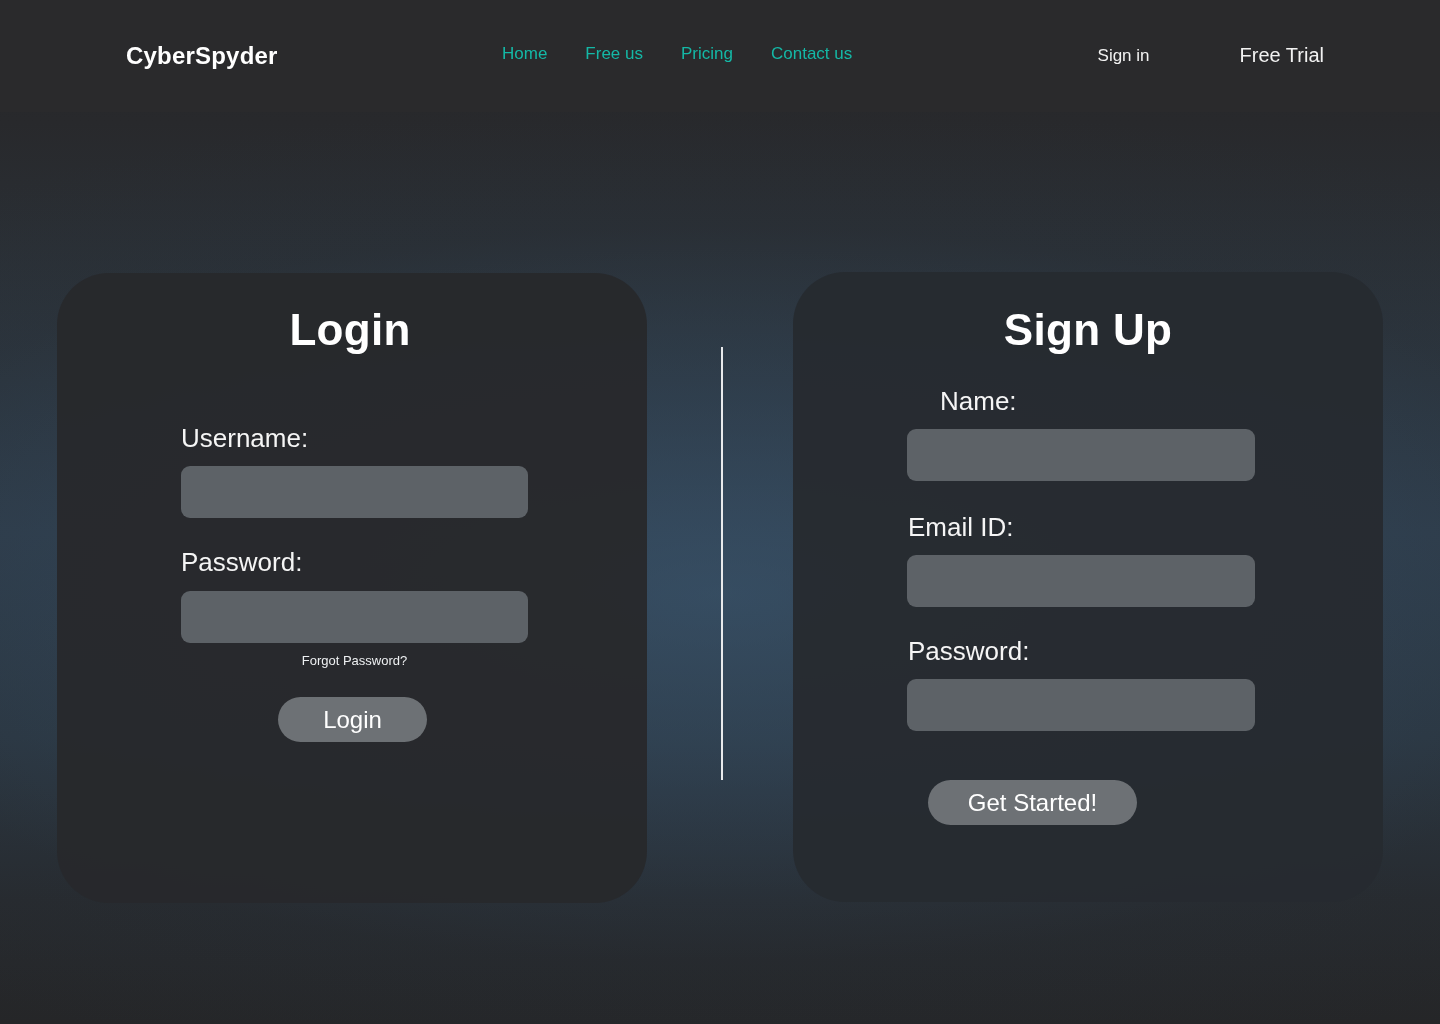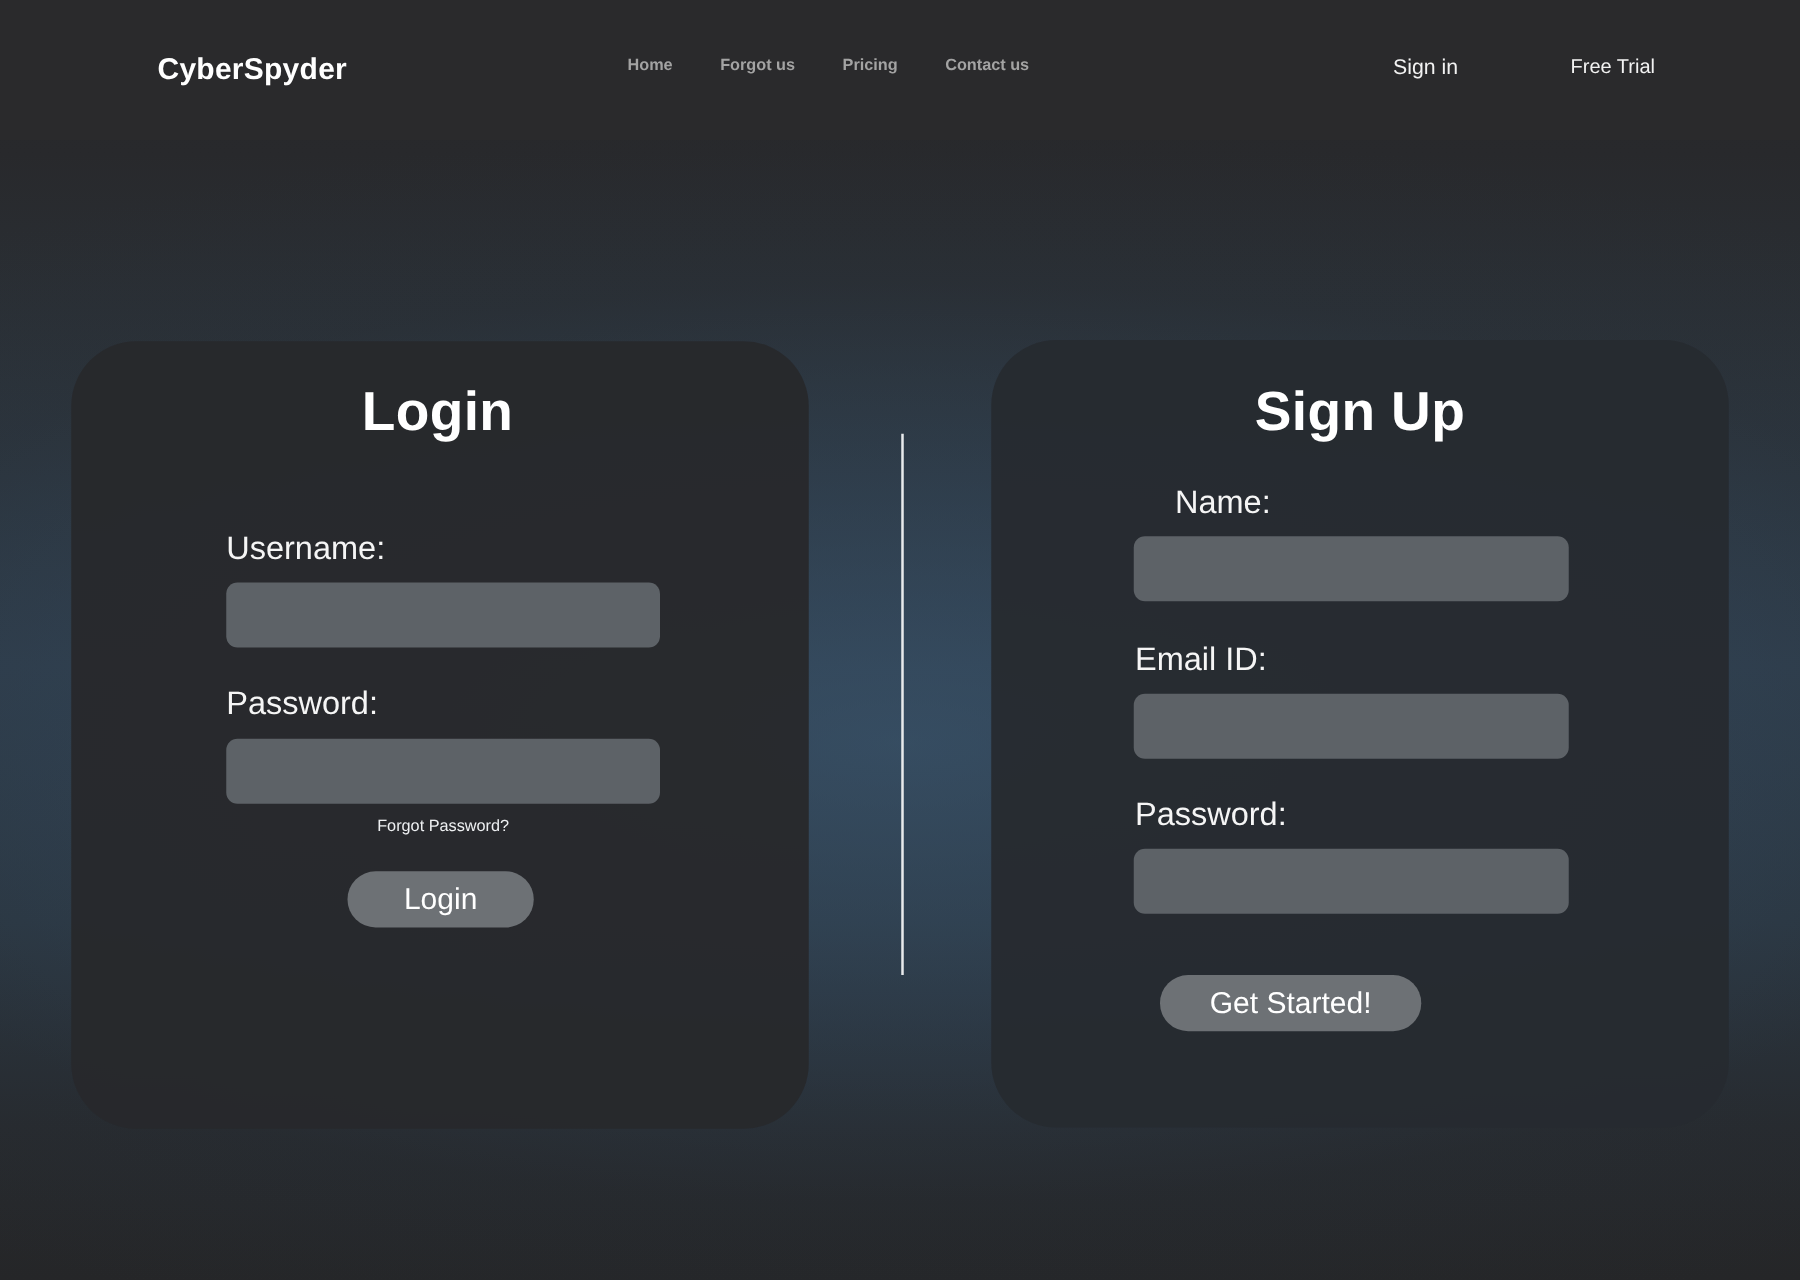--- a/index.html
+++ b/index.html
@@ -53,44 +53,44 @@
   #nav-links {
     position: absolute;
     left: 502px;
     top: 44px;
     display: flex;
     align-items: center;
     gap: 38px;
   }
 
   .nav-link {
-    font-size: 13px;
-    color: #a3a3a3;
-    white-space: nowrap;
-    cursor: pointer;
-    font-weight: 700;
+    font-size: 17px;
+    color: #14b8a6;
+    white-space: nowrap;
+    cursor: pointer;
+    font-weight: 400;
   }
 
   #nav-actions {
     position: absolute;
     right: 116px;
     top: 44px;
     display: flex;
     align-items: center;
     gap: 90px;
     text-align: right;
   }
 
   .nav-action {
     font-size: 17px;
     color: #f2f2f2;
     white-space: nowrap;
     cursor: pointer;
   }
-  .nav-action.secondary { font-size: 16px; }
+  .nav-action.secondary { font-size: 20px; }
 
   
   .card {
     position: absolute;
     border-radius: 52px;
     background: rgba(38,40,44,0.97);
   }
 
   #login-card {
     left: 57px;
@@ -221,21 +221,21 @@
 <body>
 
 <div id="page">
 
   <div id="header">
 
     <div id="logo">CyberSpyder</div>
 
     <div id="nav-links">
       <span class="nav-link">Home</span>
-      <span class="nav-link">Forgot us</span>
+      <span class="nav-link">Free us</span>
       <span class="nav-link">Pricing</span>
       <span class="nav-link">Contact us</span>
     </div>
 
     <div id="nav-actions">
       <span class="nav-action">Sign in</span>
       <span class="nav-action secondary">Free Trial</span>
     </div>
 
   </div>

